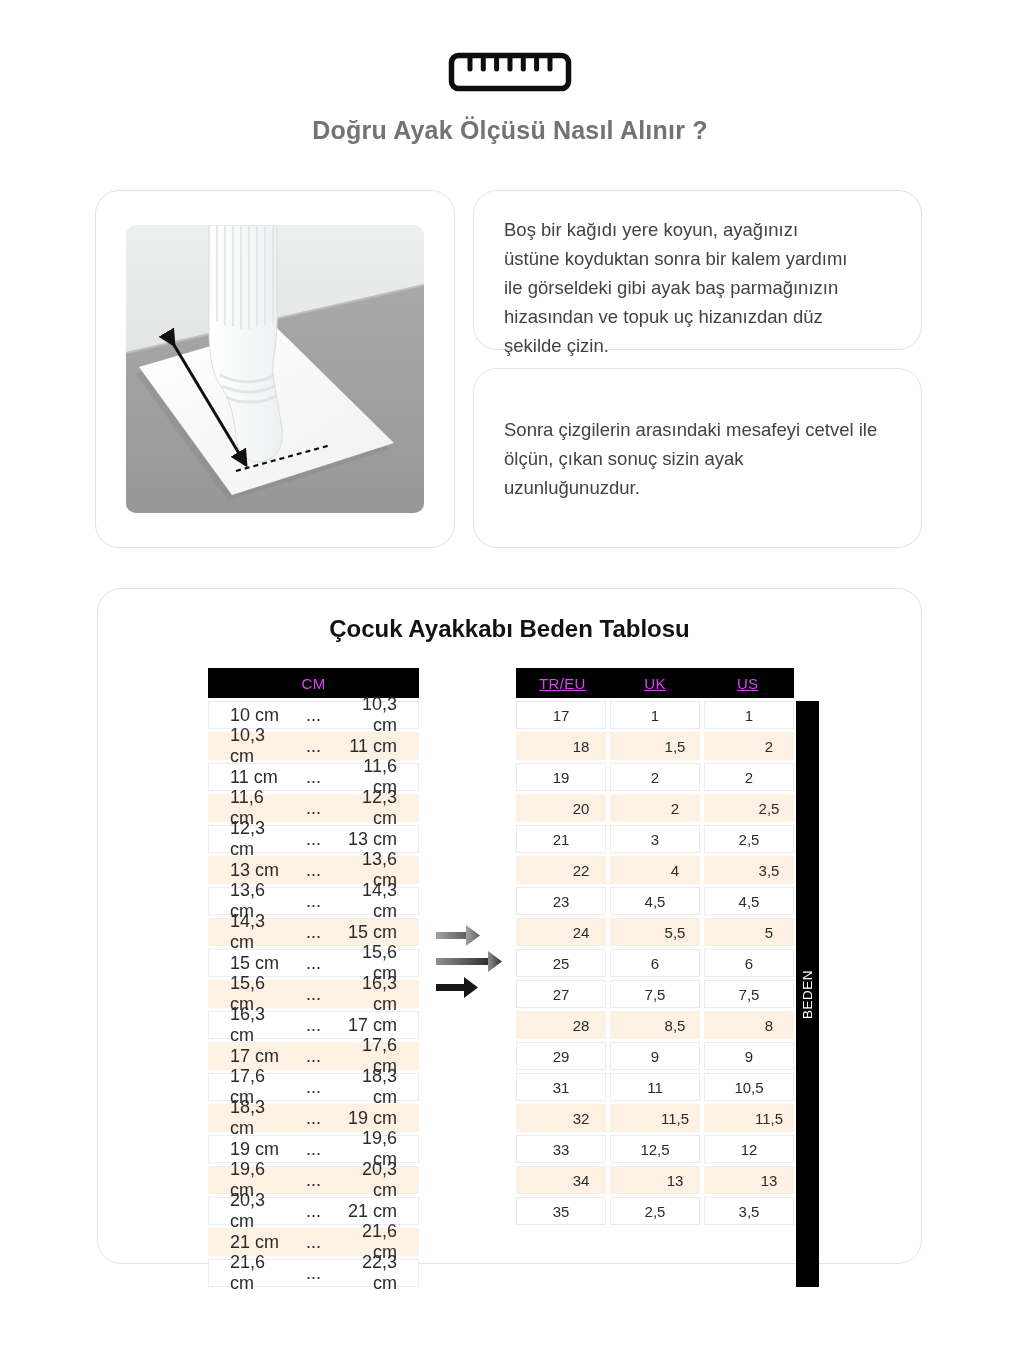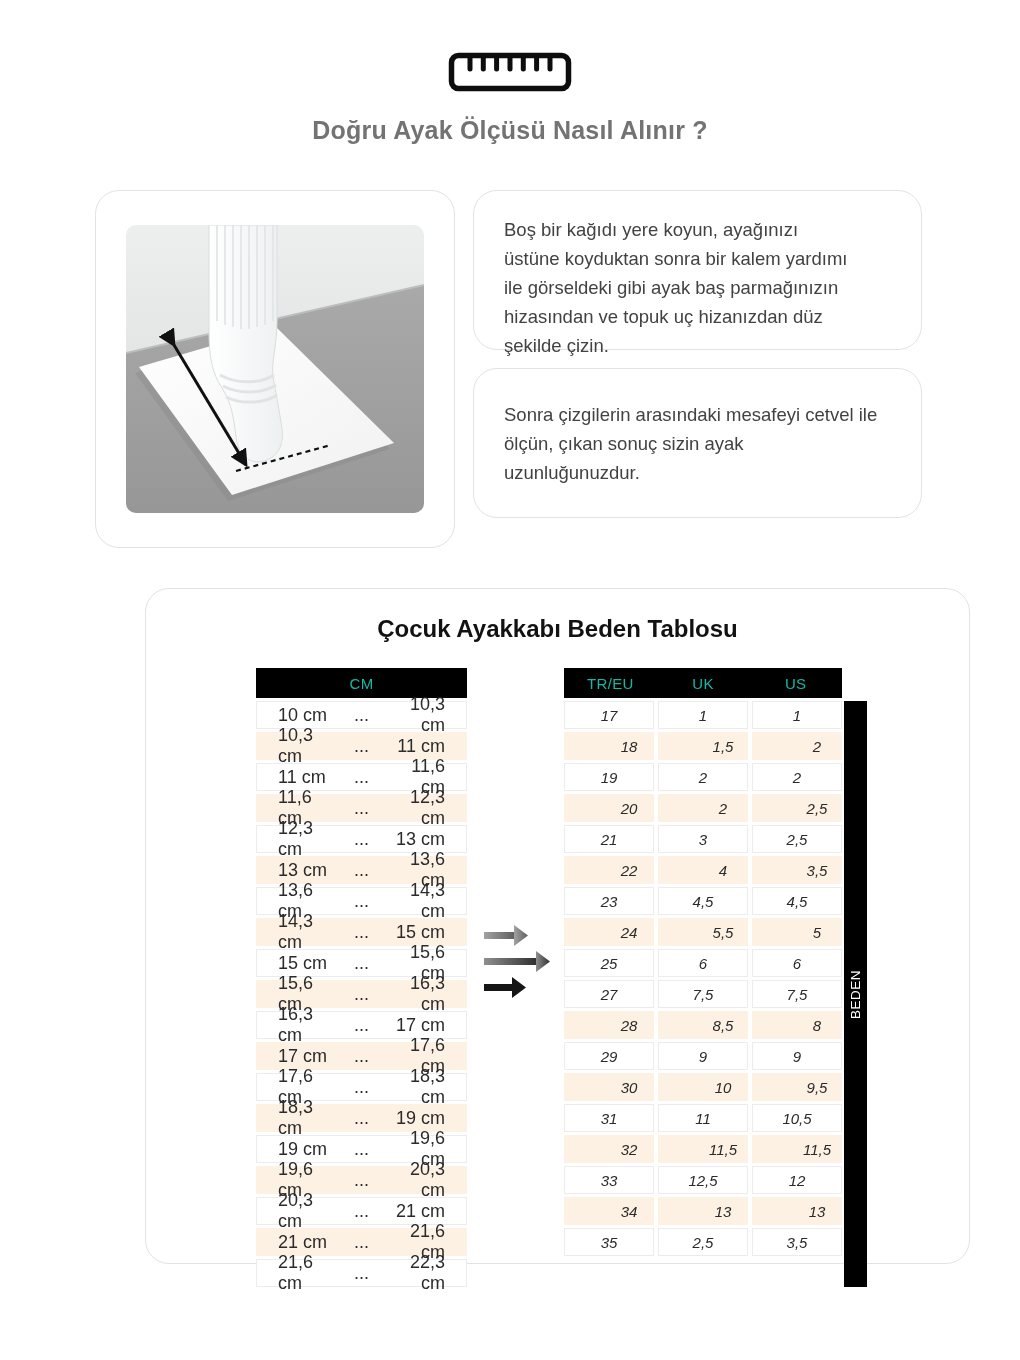--- a/index.html
+++ b/index.html
@@ -16,44 +16,44 @@
   #page{position:relative;width:1020px;height:1360px;margin:0 auto;background:#fff;overflow:hidden;}
 
   .ruler-wrap{position:absolute;left:0;top:52px;width:1020px;display:flex;justify-content:center;}
   .page-title{position:absolute;left:0;top:116px;width:1020px;text-align:center;
               font-size:25px;font-weight:700;letter-spacing:.2px;color:#737373;}
 
   .card{position:absolute;background:#fff;border:1px solid var(--card-border);border-radius:24px;}
   #photo-card{left:95px;top:190px;width:360px;height:358px;}
   #photo-frame{position:absolute;left:30px;top:34px;width:298px;height:288px;border-radius:10px;overflow:hidden;}
   #instruction-card-1{left:473px;top:190px;width:449px;height:160px;padding:24px 66px 0 30px;}
-  #instruction-card-2{left:473px;top:368px;width:449px;height:150px;padding:0 42px 0 30px;display:flex;align-items:center;}
+  #instruction-card-2{left:473px;top:368px;width:449px;height:180px;padding:0 42px 0 30px;display:flex;align-items:center;}
   .step-text{font-size:18.5px;line-height:29px;color:var(--text-body);}
 
-  #table-card{left:97px;top:588px;width:825px;height:676px;margin-left:48px;}
+  #table-card{left:97px;top:588px;width:825px;height:676px;}
   .table-title{position:absolute;left:0;top:26px;width:100%;text-align:center;
                font-size:24px;font-weight:700;color:#121212;}
 
-  .tbl-header{height:30px;background:var(--header-bg);color:#14b8a6;display:flex;align-items:center;
+  .tbl-header{height:30px;background:var(--header-bg);color:#d946ef;display:flex;align-items:center;
               font-size:15px;font-weight:500;letter-spacing:.3px;}
   #cm-table{position:absolute;left:110px;top:79px;width:211px;}
   #cm-table .tbl-header{justify-content:center;}
   .cm-row{display:flex;align-items:center;height:28px;margin-top:3px;background:#fff;
           border:1px solid var(--cell-border);font-size:18px;color:#2b2b2b;}
   .cm-row.striped{background:var(--stripe);border-color:var(--stripe);}
   .cm-row .start{width:40%;text-align:left;padding-left:21px;}
   .cm-row .dots{width:20%;text-align:center;color:#2b2b2b;}
   .cm-row .end{width:40%;text-align:right;padding-right:21px;}
 
   #arrows-wrap{position:absolute;left:338px;top:330px;width:70px;height:85px;}
 
   #size-table{position:absolute;left:418px;top:79px;width:278px;}
-  #size-table .tbl-header{}
+  #size-table .tbl-header{text-decoration:underline;}
   #size-table .tbl-header span{flex:1;text-align:center;}
-  .size-row{display:flex;height:28px;margin-top:3px;gap:4px;font-style:italic;}
+  .size-row{display:flex;height:28px;margin-top:3px;gap:4px;}
   .size-cell{flex:1;display:flex;align-items:center;justify-content:center;background:#fff;
              border:1px solid var(--cell-border);font-size:15px;color:#2b2b2b;}
   .size-row.striped .size-cell{background:var(--stripe);border-color:var(--stripe);padding-left:40px;}
 
   #beden-bar{position:absolute;left:698px;top:112px;width:23px;height:586px;background:var(--header-bg);
              display:flex;align-items:center;justify-content:center;}
   #beden-bar .vlabel{color:#fff;font-size:13.5px;letter-spacing:.5px;
              transform:rotate(-90deg);white-space:nowrap;}
 </style>
 </head>
@@ -333,25 +333,20 @@
           <div class="size-row striped">
             <div class="size-cell">28</div>
             <div class="size-cell">8,5</div>
             <div class="size-cell">8</div>
           </div>
           <div class="size-row">
             <div class="size-cell">29</div>
             <div class="size-cell">9</div>
             <div class="size-cell">9</div>
           </div>
-          <div class="size-row striped">
-            <div class="size-cell">30</div>
-            <div class="size-cell">10</div>
-            <div class="size-cell">9,5</div>
-          </div>
           <div class="size-row">
             <div class="size-cell">31</div>
             <div class="size-cell">11</div>
             <div class="size-cell">10,5</div>
           </div>
           <div class="size-row striped">
             <div class="size-cell">32</div>
             <div class="size-cell">11,5</div>
             <div class="size-cell">11,5</div>
           </div>

